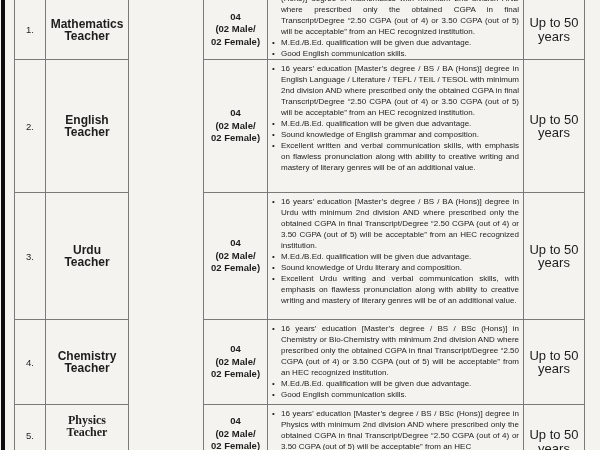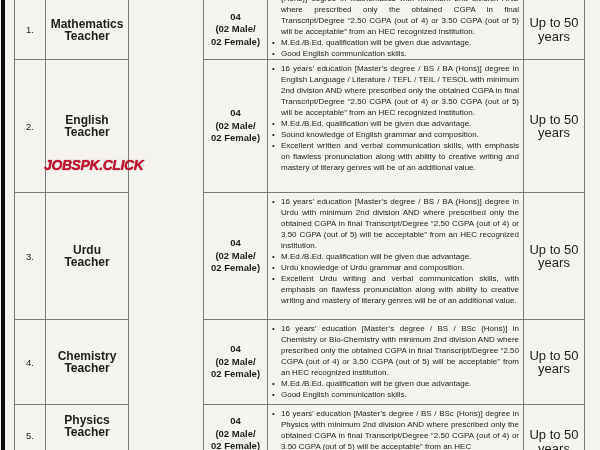--- a/index.html
+++ b/index.html
@@ -32,21 +32,21 @@
   }
   .b{display:flex;}
   .b .mk{width:9px; flex:0 0 9px; text-align:left; font-size:8px;}
   .b .tx{flex:1; text-align:justify;}
   .qual.r0 .cont{margin-top:-10px;}
 
   
   .cut-posts{align-items:flex-start; padding-top:10px;}
   .cut-age{align-items:flex-start; padding-top:23px;}
   .cut-sn{align-items:flex-start; padding-top:25px;}
-  .cut-post{align-items:flex-start; padding-top:9px;}
+  .cut-post{align-items:flex-start; padding-top:9px;font-family:Liberation Serif, serif;}
 
   .watermark{
     position:absolute; left:44px; top:157px; z-index:5;
     font-style:italic; font-weight:800; font-size:14px; letter-spacing:-0.4px;
     color:#c11430; text-shadow:0 0 1px #8c0e23;
     transform:scaleY(1.05);
   }
 </style>
 </head>
 <body>
@@ -69,21 +69,20 @@
 
     <div class="cell c0 sn">4.</div>
     <div class="cell post">Chemistry
 Teacher</div>
 
     <div class="cell c0 sn rlast cut-sn">5.</div>
     <div class="cell post rlast cut-post">Physics
 Teacher</div>
   </div>
 
-  <div class="watermark">JOBSPK.CLICK</div>
 
   <div class="tbl tbl-right">
 
     <div class="cell c0 posts">04
 (02 Male/
 02 Female)</div>
     <div class="cell qual r0">
       <div class="b cont">
         <span class="mk"></span>
         <span class="tx">(Hons)] degree in Mathematics with minimum 2nd division AND where prescribed only the obtained CGPA in final Transcript/Degree “2.50 CGPA (out of 4) or 3.50 CGPA (out of 5) will be acceptable” from an HEC recognized institution.</span>
@@ -131,21 +130,21 @@
       <div class="b">
         <span class="mk">•</span>
         <span class="tx">16 years’ education [Master’s degree / BS / BA (Hons)] degree in Urdu with minimum 2nd division AND where prescribed only the obtained CGPA in final Transcript/Degree “2.50 CGPA (out of 4) or 3.50 CGPA (out of 5) will be acceptable” from an HEC recognized institution.</span>
       </div>
       <div class="b">
         <span class="mk">•</span>
         <span class="tx">M.Ed./B.Ed. qualification will be given due advantage.</span>
       </div>
       <div class="b">
         <span class="mk">•</span>
-        <span class="tx">Urdu knowledge of Urdu grammar and composition.</span>
+        <span class="tx">Sound knowledge of Urdu literary and composition.</span>
       </div>
       <div class="b">
         <span class="mk">•</span>
         <span class="tx">Excellent Urdu writing and verbal communication skills, with emphasis on flawless pronunciation along with ability to creative writing and mastery of literary genres will be of an additional value.</span>
       </div>
     </div>
     <div class="cell age">Up to 50
 years</div>
 
     <div class="cell c0 posts">04

